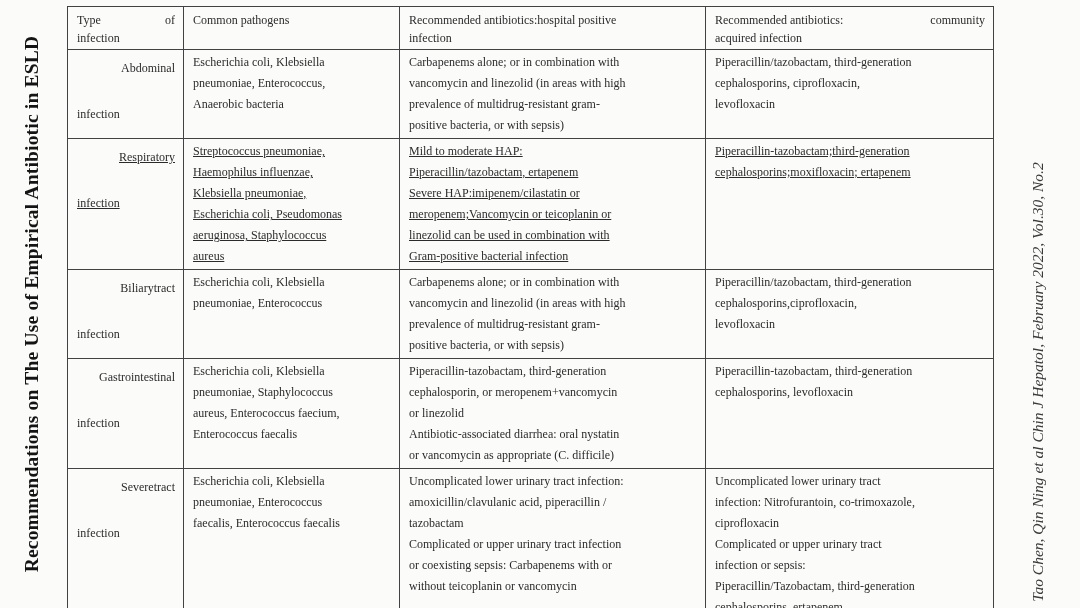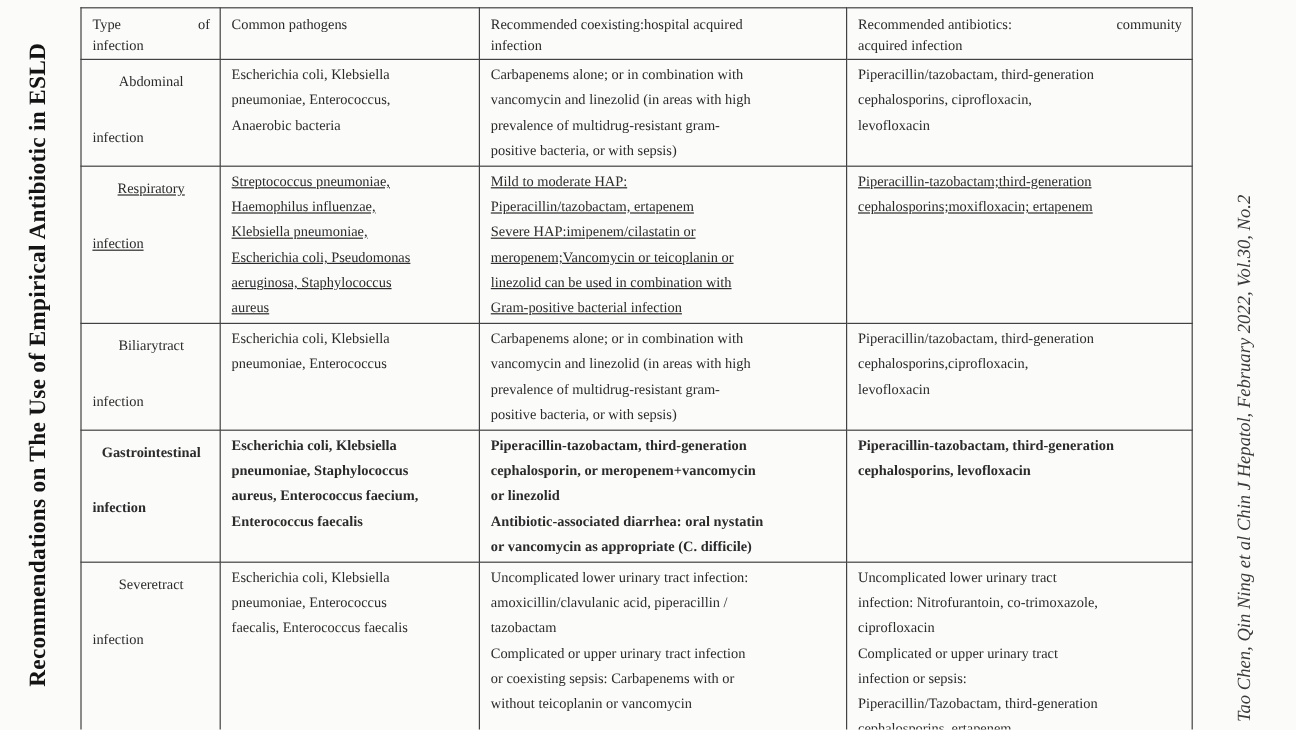--- a/index.html
+++ b/index.html
@@ -65,28 +65,28 @@
     font-size: 12px;
     line-height: 21px;
     overflow: hidden;
   }
   td.c-type { padding-left: 14px; padding-right: 12px; }
   .pre { white-space: pre-line; }
   
   tr.h-row td { line-height: 18px; padding-top: 4px; }
   .jline { display: flex; justify-content: space-between; }
   
-  .type-l1 { display: flex; justify-content: center; margin-top: 6px; }
+  .type-l1 { display: flex; justify-content: flex-end; margin-top: 6px; }
   .type-l2 { margin-top: 25px; }
   
   tr.h-row  td { height: 30px; }
   tr.row-1  td { height: 84px; }
   tr.row-2  td { height: 124px; text-decoration: underline; }
   tr.row-3  td { height: 81px; margin-top: 32px; }
-  tr.row-4  td { height: 102px; font-weight: bold; }
+  tr.row-4  td { height: 102px; }
   tr.row-5  td { height: 144px; }
 </style>
 </head>
 <body>
 
 <div class="page">
 
   <div class="side-left">
     <span class="rot">Recommendations on The Use of Empirical Antibiotic in ESLD</span>
   </div>
@@ -109,21 +109,21 @@
         <div class="jline">
           <span>Type</span>
           <span>of</span>
         </div>
         <div>infection</div>
       </td>
       <td>
         <div class="pre">Common pathogens</div>
       </td>
       <td>
-        <div class="pre">Recommended coexisting:hospital acquired
+        <div class="pre">Recommended antibiotics:hospital positive
 infection</div>
       </td>
       <td>
         <div class="jline">
           <span>Recommended antibiotics:</span>
           <span>community</span>
         </div>
         <div>acquired infection</div>
       </td>
     </tr>

